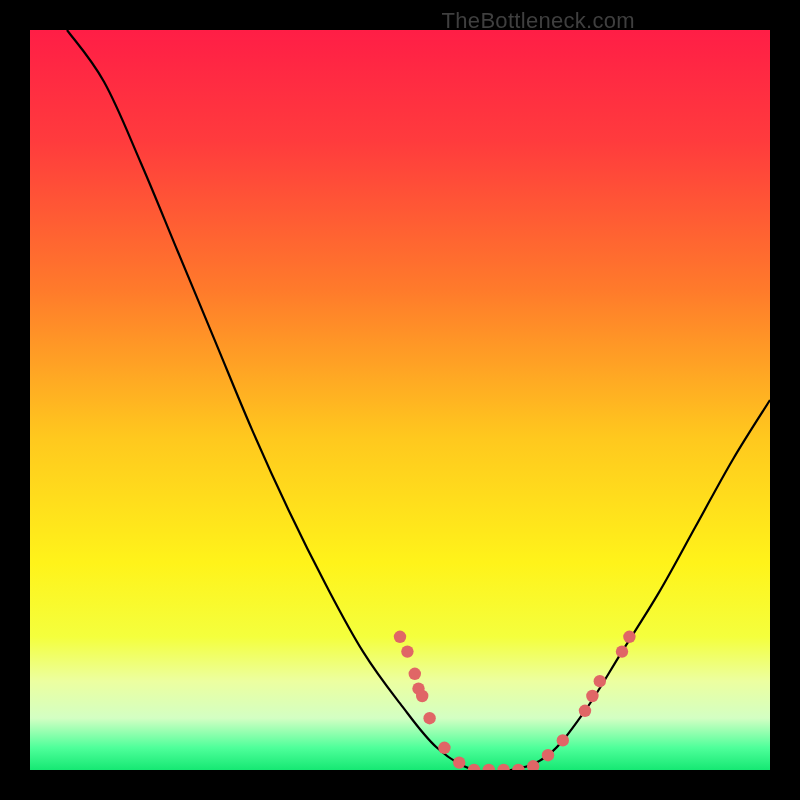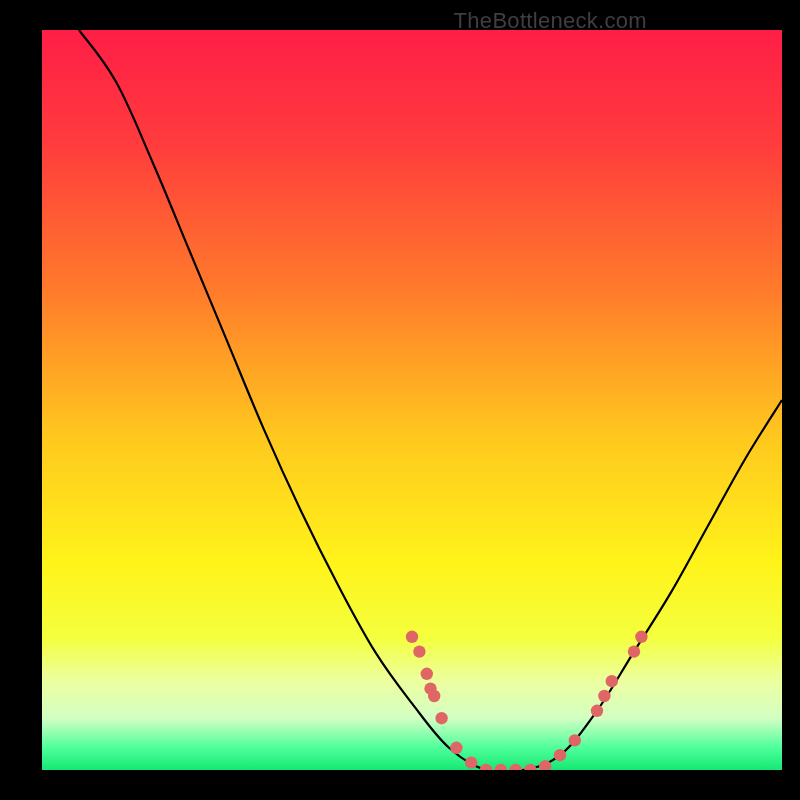--- a/index.html
+++ b/index.html
@@ -8,21 +8,20 @@
     width: 800px;
     height: 800px;
     background: #000000;
     overflow: hidden;
   }
   .wrap {
     position: relative;
     width: 649px;
     height: 800px;
     box-sizing: border-box;
-    margin-left: 12px;
   }
   .watermark {
     position: absolute;
     top: 8px;
     right: 14px;
     font-family: Arial, Helvetica, sans-serif;
     font-size: 22px;
     color: #3f3f3f;
     letter-spacing: 0.3px;
     z-index: 20;

